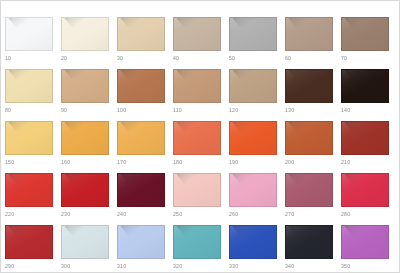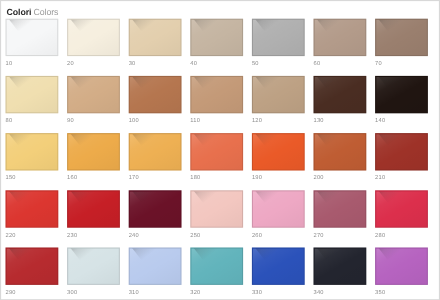--- a/index.html
+++ b/index.html
@@ -122,23 +122,20 @@
     letter-spacing: 0.2px;
     text-align: left;
     white-space: nowrap;
   }
 </style>
 </head>
 <body>
 
 <div id="page">
 
-  <div id="header">
-    <span class="title-primary">Colori</span><span class="title-secondary">Colors</span>
-  </div>
 
   <div id="swatch-grid">
       <div class="swatch-row"><div class="swatch-cell"><div class="swatch-chip" style="background: rgb(246, 247, 248);">
             <div class="gloss"></div>
             <div class="sheen"></div>
           </div><div class="swatch-label">10</div></div><div class="swatch-cell"><div class="swatch-chip" style="background: rgb(246, 239, 223);">
             <div class="gloss"></div>
             <div class="sheen"></div>
           </div><div class="swatch-label">20</div></div><div class="swatch-cell"><div class="swatch-chip" style="background: rgb(227, 207, 174);">
             <div class="gloss"></div>

